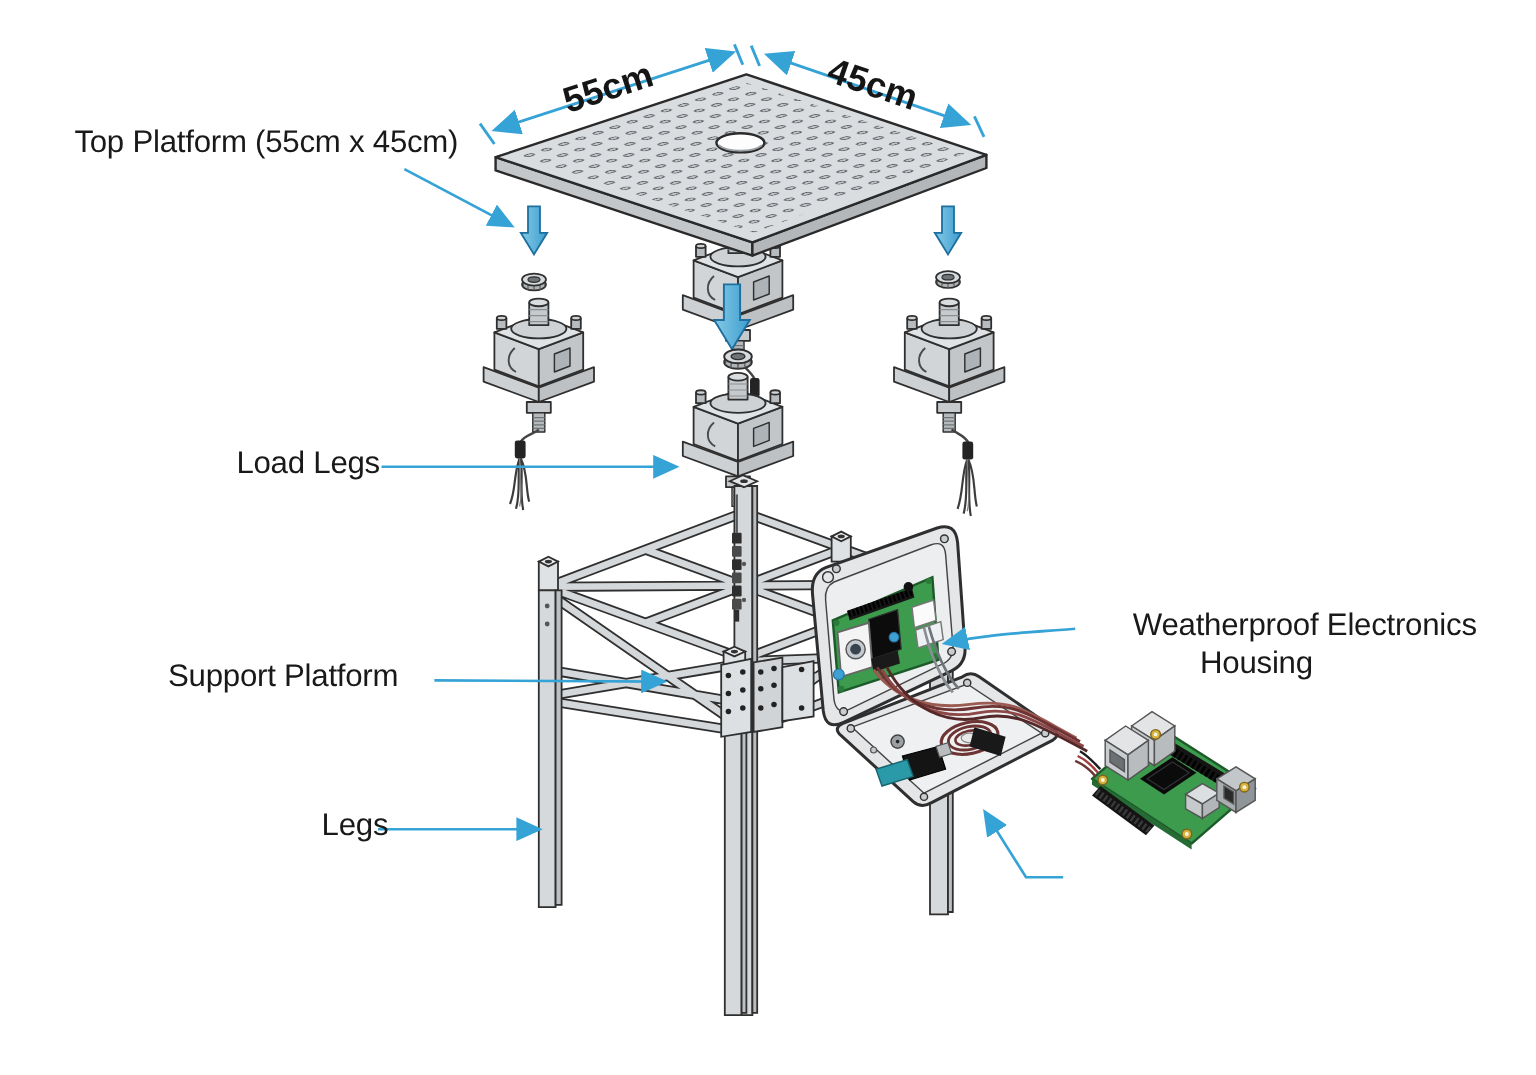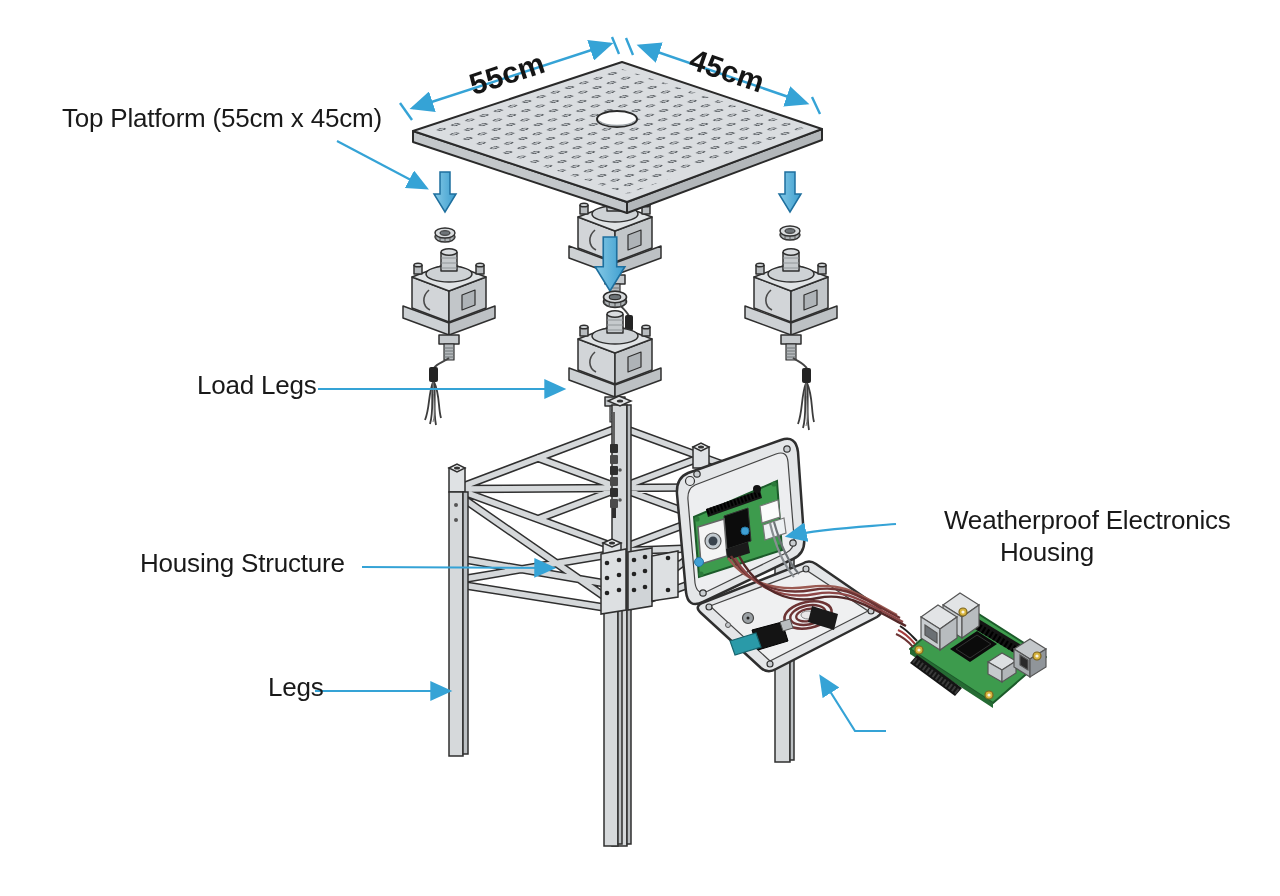--- a/index.html
+++ b/index.html
@@ -338,20 +338,20 @@
   <path d="M318,389 L563,389" marker-end="url(#ah)"></path>
   <path d="M362,567 L553,568" marker-end="url(#ah)"></path>
   <path d="M315,691 L449,691" marker-end="url(#ah)"></path>
   <path d="M896,524 C860,527 825,528 788,536" marker-end="url(#ah)"></path>
   <path d="M886,731 L855,731 L821,677" marker-end="url(#ah)"></path>
 </g>
 </svg>
 
 <div class="lbl" style="left:62px;top:103px;">Top Platform (55cm x 45cm)</div>
 <div class="lbl" style="left:197px;top:370px;">Load Legs</div>
-<div class="lbl" style="left:140px;top:548px;">Housing Structure</div>
+<div class="lbl" style="left:140px;top:548px;">Support Platform</div>
 <div class="lbl" style="left:251px;top:672px;margin-left:17px;">Legs</div>
 <div class="lbl" style="left:944px;top:505px;">Weatherproof Electronics</div>
 <div class="lbl" style="left:1000px;top:537px;">Housing</div>
 
 <div class="dim" style="left:507px;top:74px;transform:translate(-50%,-50%) rotate(-18deg);">55cm</div>
 <div class="dim" style="left:727px;top:71px;transform:translate(-50%,-50%) rotate(19deg);">45cm</div>
 </div>
 
 </body></html>

